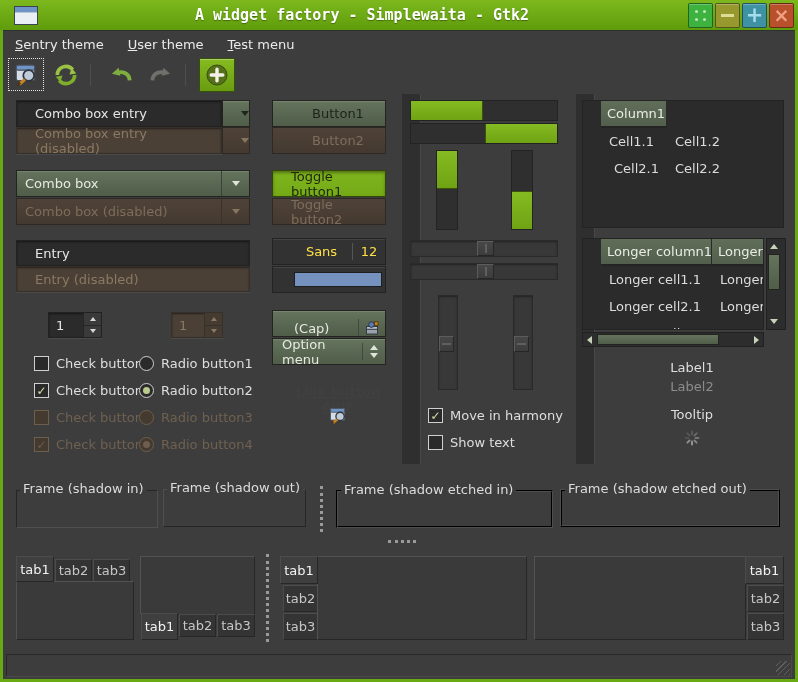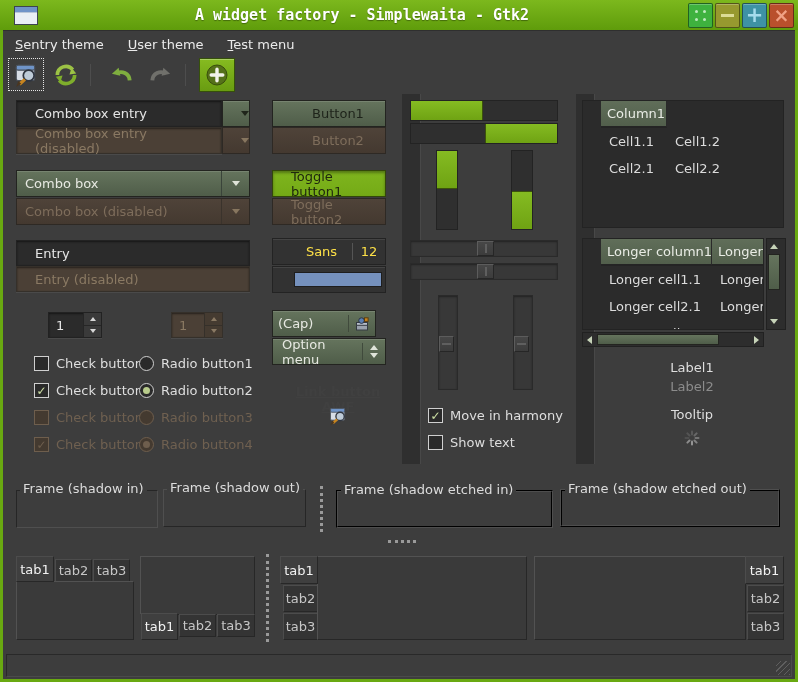--- a/index.html
+++ b/index.html
@@ -338,21 +338,21 @@
 
   <div class="g-dark-btn" style="left:272px; top:146px; width:114px; height:27px;">
     <span style="flex:1; text-align:center;">Sans</span>
     <span style="width:1px; height:17px; background:#555;"></span>
     <span style="width:32px; text-align:center;">12</span>
   </div>
   <div class="g-dark-btn" style="left:272px; top:174px; width:114px; height:27px; justify-content:center;">
     <span style="width:88px; height:15px; background:#7591bd; border:1px solid #1e1e1e;"></span>
   </div>
 
-  <div class="g-btn" style="left:272px; top:218px; width:104px; height:27px; justify-content:flex-start; padding-left:5px;">
+  <div class="g-btn" style="left:272px; top:218px; width:114px; height:27px; justify-content:flex-start; padding-left:21px;align-items:flex-end;">
     <span style="flex:1">(Cap)</span>
     <span style="width:1px; height:17px; background:#404a3c;"></span>
     <span style="width:26px; display:flex; justify-content:center;">
       <svg width="16" height="16" viewBox="0 0 16 16">
         <rect x="2.5" y="6.5" width="11" height="7.5" fill="#9aa2ae" stroke="#343a42"></rect>
         <rect x="2.5" y="6.5" width="11" height="2.8" fill="#b9c1cd" stroke="#343a42"></rect>
         <circle cx="7.5" cy="4.6" r="2.8" fill="#5b7fb4" stroke="#2c3340"></circle>
         <rect x="10.5" y="1.8" width="3.6" height="3.6" fill="#c8851f" stroke="#5a3c10"></rect>
       </svg>
     </span>
@@ -425,21 +425,21 @@
 
   <div class="tree" style="left:582px; top:8px; width:202px; height:128px;">
     <div class="tree-hdr">
       <span class="hc" style="width:66px;">Column1</span>
     </div>
     <div class="tree-row">
       <span class="tc" style="width:66px;">Cell1.1</span>
       <span class="tc">Cell1.2</span>
     </div>
     <div class="tree-row">
-      <span class="tc" style="width:66px;">Cell2.1</span>
+      <span class="tc" style="width:66px;text-align:right;">Cell2.1</span>
       <span class="tc">Cell2.2</span>
     </div>
   </div>
 
   <div class="tree" style="left:582px; top:146px; width:182px; height:92px;">
     <div class="tree-hdr">
       <span class="hc" style="width:111px;">Longer column1</span>
       <span class="hc" style="flex:1; border-right:none;">Longer col</span>
     </div>
     <div class="tree-row">

